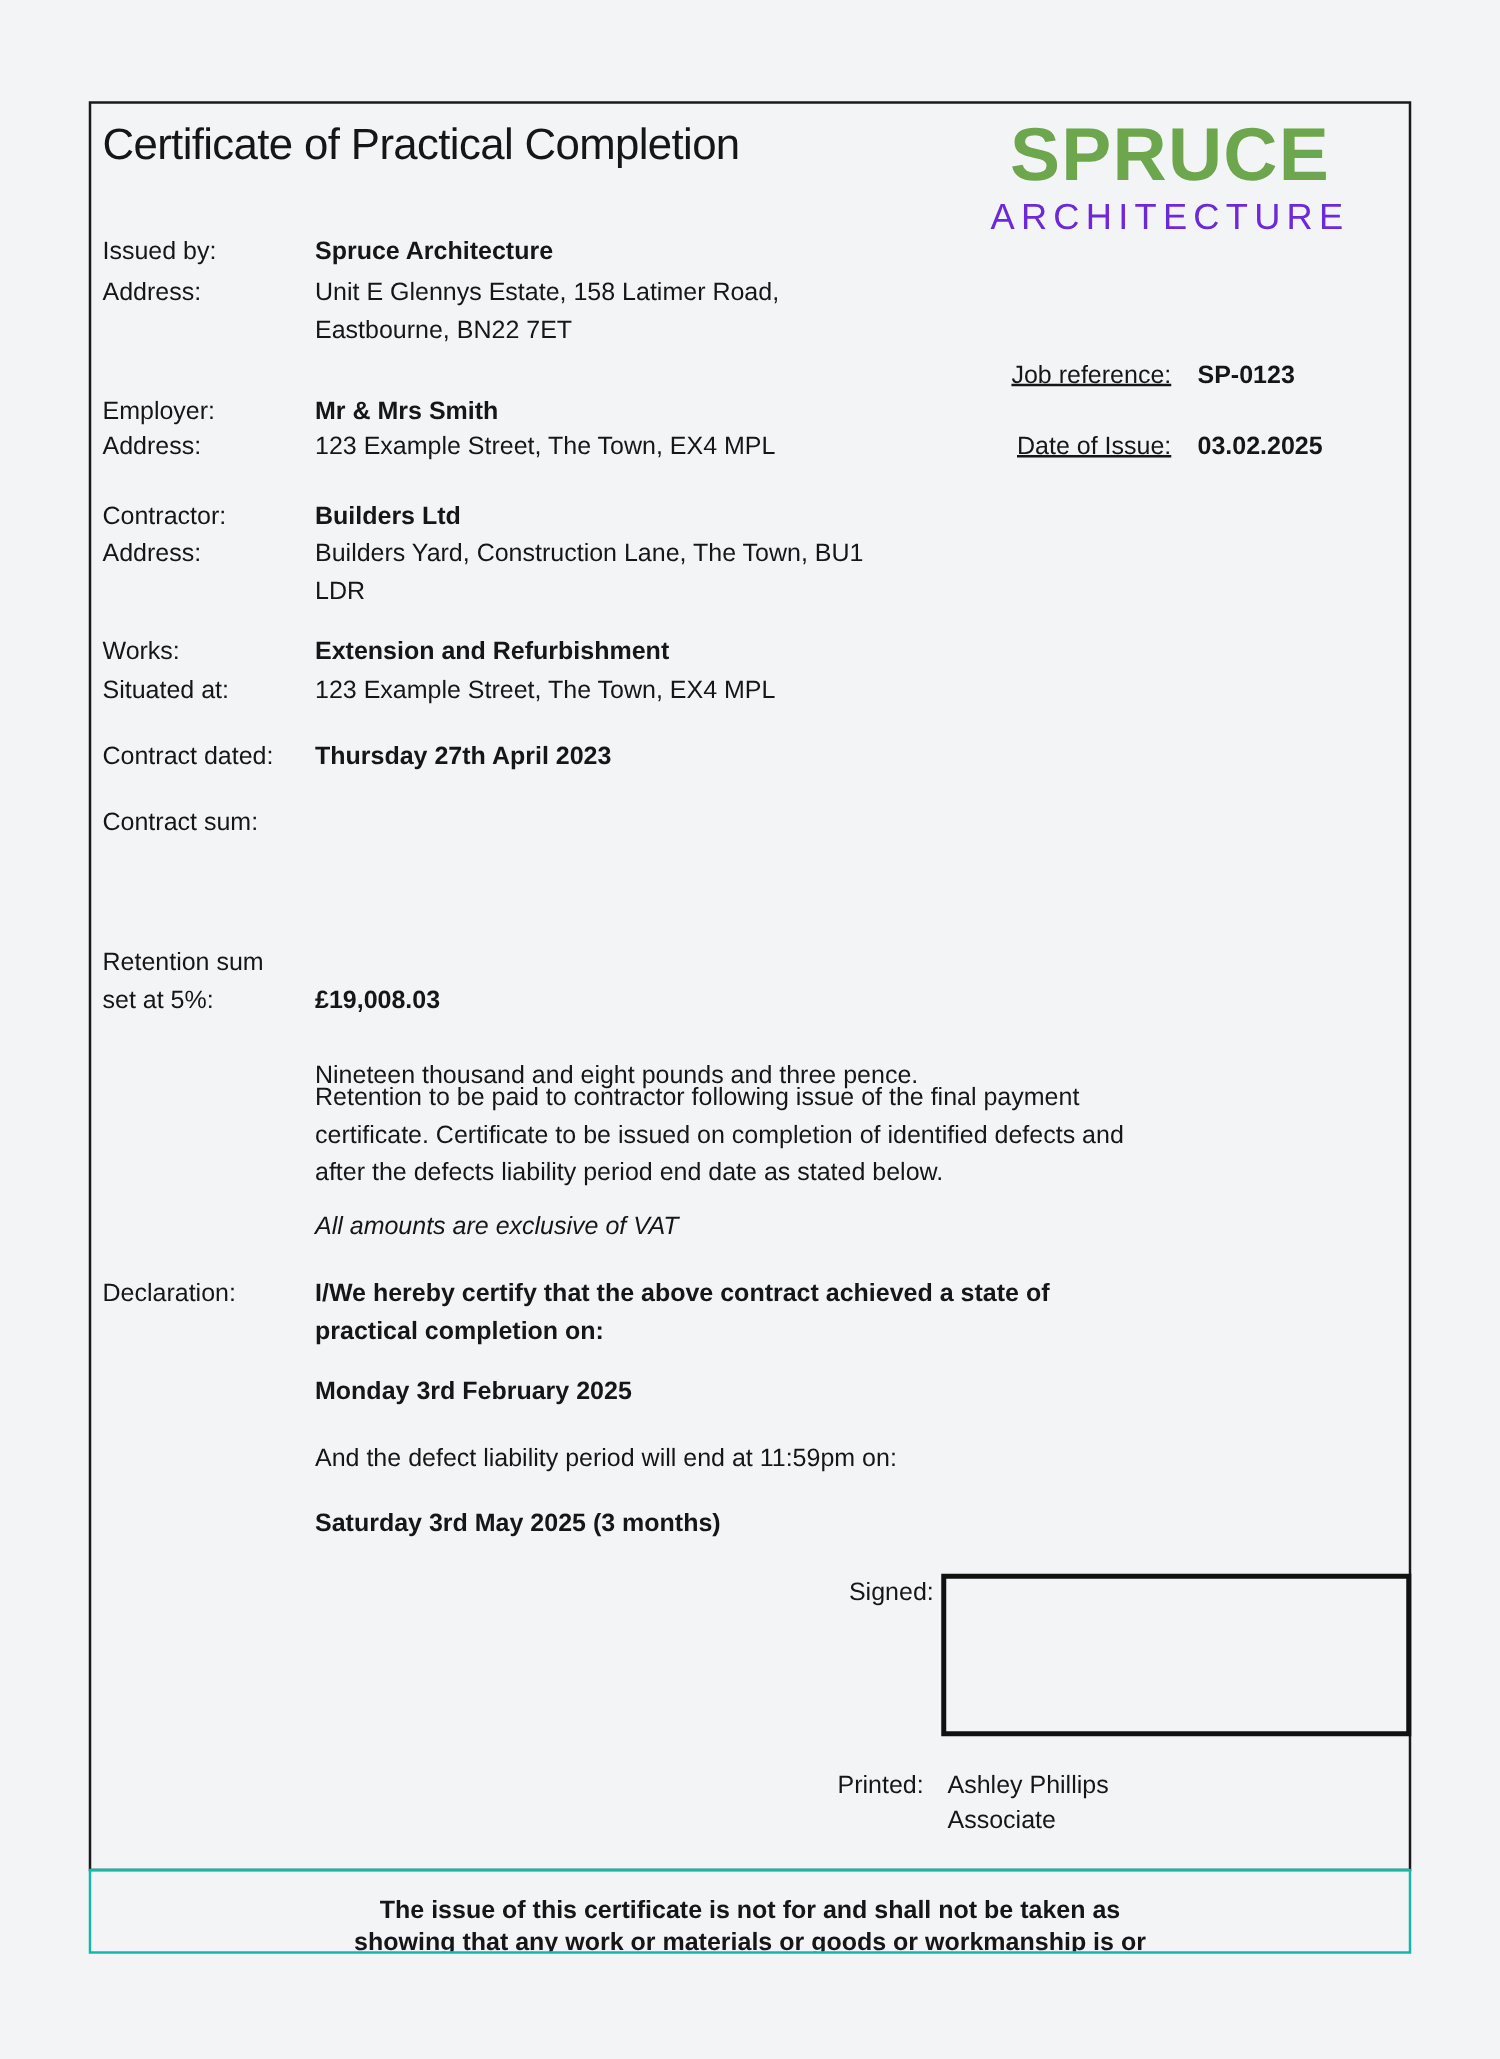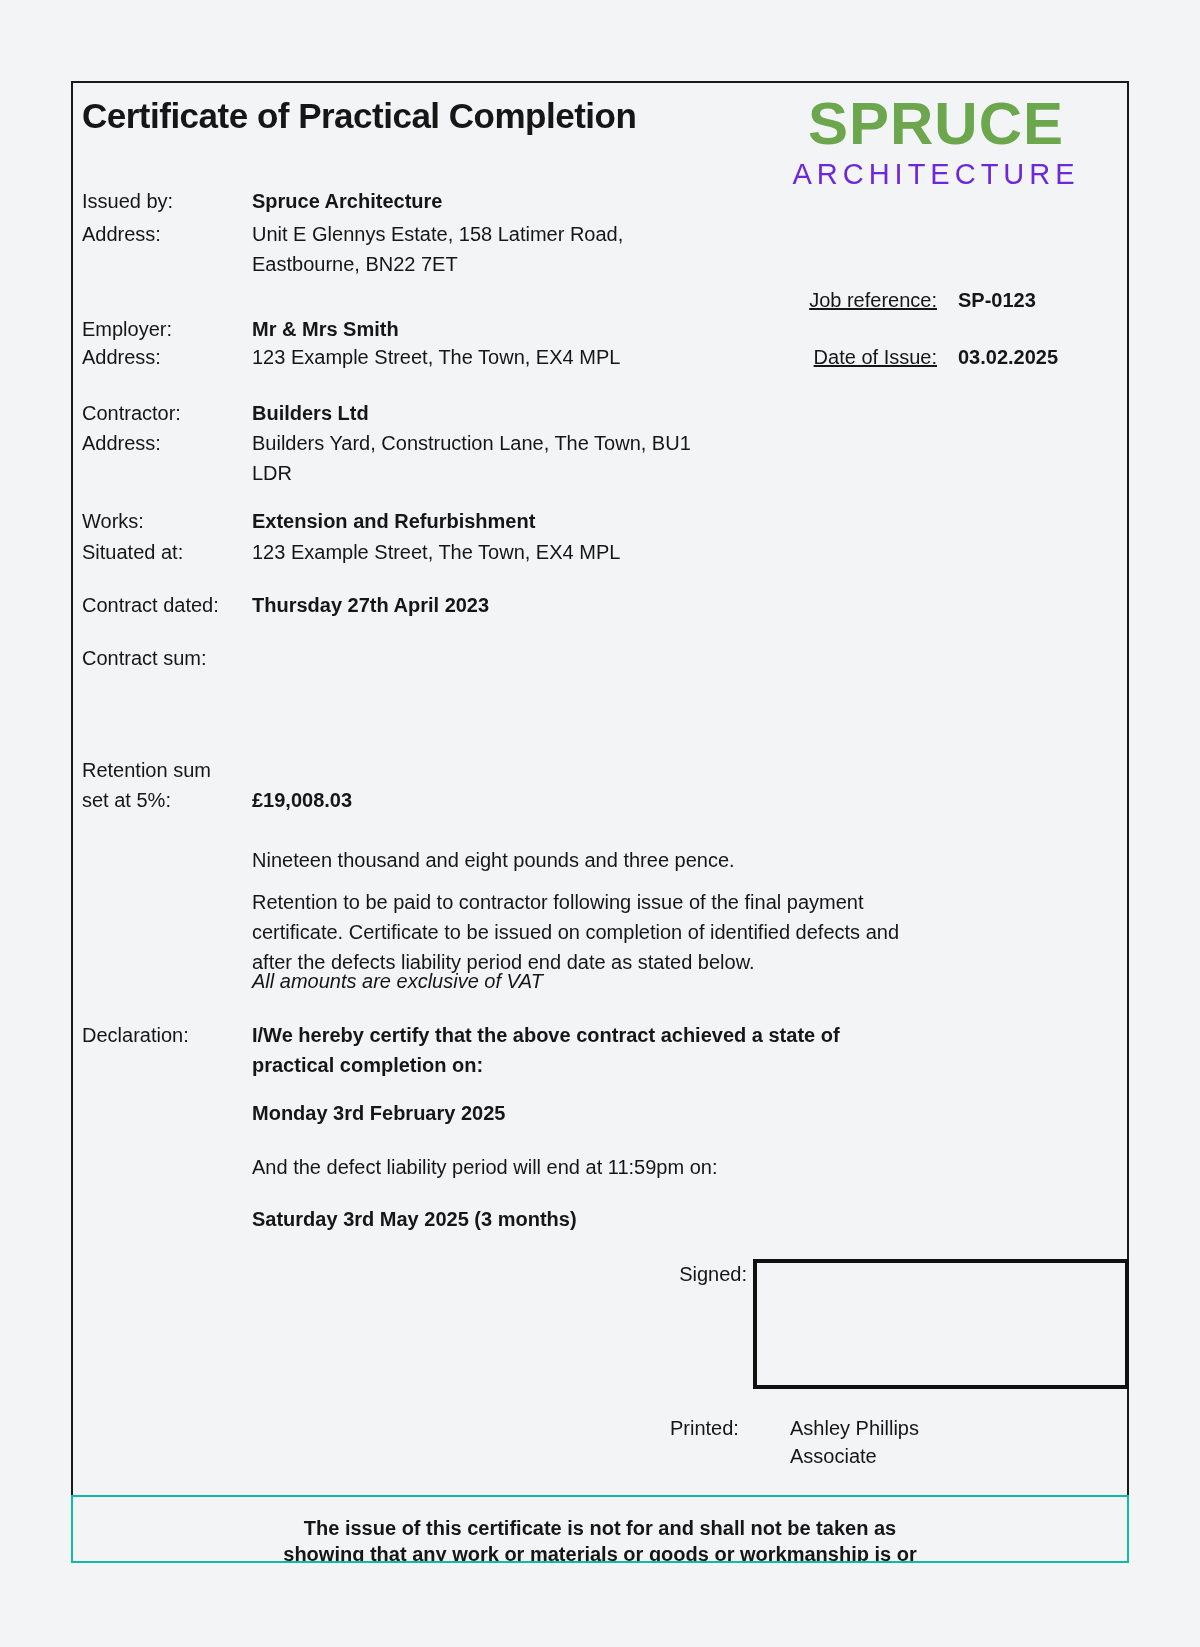--- a/index.html
+++ b/index.html
@@ -12,21 +12,21 @@
     overflow:hidden;
   }
   .doc{
     position:absolute;left:71px;top:81px;
     width:1058px;height:1416px;
     border:2px solid #1a1a1a;
     box-sizing:border-box;
   }
   .title{
     position:absolute;left:9px;top:12px;margin:0;
-    font-size:35px;font-weight:bold;letter-spacing:-0.5px;
+    font-size:35px;font-weight:normal;letter-spacing:-0.5px;
     line-height:42px;
   }
   .logo{
     position:absolute;top:10px;right:28px;width:326px;
     text-align:center;
   }
   .logo-main{
     font-size:60px;font-weight:bold;line-height:62px;
     color:#6ca64d;letter-spacing:1px;
   }
@@ -55,21 +55,21 @@
   .sgrow{
     position:absolute;left:474px;top:1176px;width:200px;
     text-align:right;font-size:20px;line-height:30px;
   }
   .sigbox{
     position:absolute;left:680px;right:-2px;top:1176px;height:130px;
     border:4px solid #111;box-sizing:border-box;
   }
   .prow{
     position:absolute;left:597px;top:1331px;display:flex;
-    font-size:20px;line-height:28px;gap:32px;
+    font-size:20px;line-height:28px;
   }
   .plbl{flex:0 0 88px;}
   .footer{
     position:absolute;left:71px;top:1495px;
     width:1058px;height:68px;
     border:2px solid #14b8a6;box-sizing:border-box;
     text-align:center;font-size:20px;font-weight:bold;line-height:26px;
     padding-top:18px;white-space:pre-line;
     overflow:hidden;
   }
@@ -149,21 +149,21 @@
 
   <div class="row" style="top:672px">
     <span class="lbl">Retention sum
 set at 5%:</span>
     <span class="val">
       <div class="b">£19,008.03</div>
       <div>Nineteen thousand and eight pounds and three pence.</div>
     </span>
   </div>
 
-  <div class="free" style="top:804px">Retention to be paid to contractor following issue of the final payment
+  <div class="free" style="top:780px">Retention to be paid to contractor following issue of the final payment
 certificate. Certificate to be issued on completion of identified defects and
 after the defects liability period end date as stated below.</div>
 
   <div class="free it" style="top:883px">All amounts are exclusive of VAT</div>
 
   <div class="row" style="top:937px">
     <span class="lbl">Declaration:</span>
     <span class="val b">I/We hereby certify that the above contract achieved a state of
 practical completion on:</span>
   </div>

